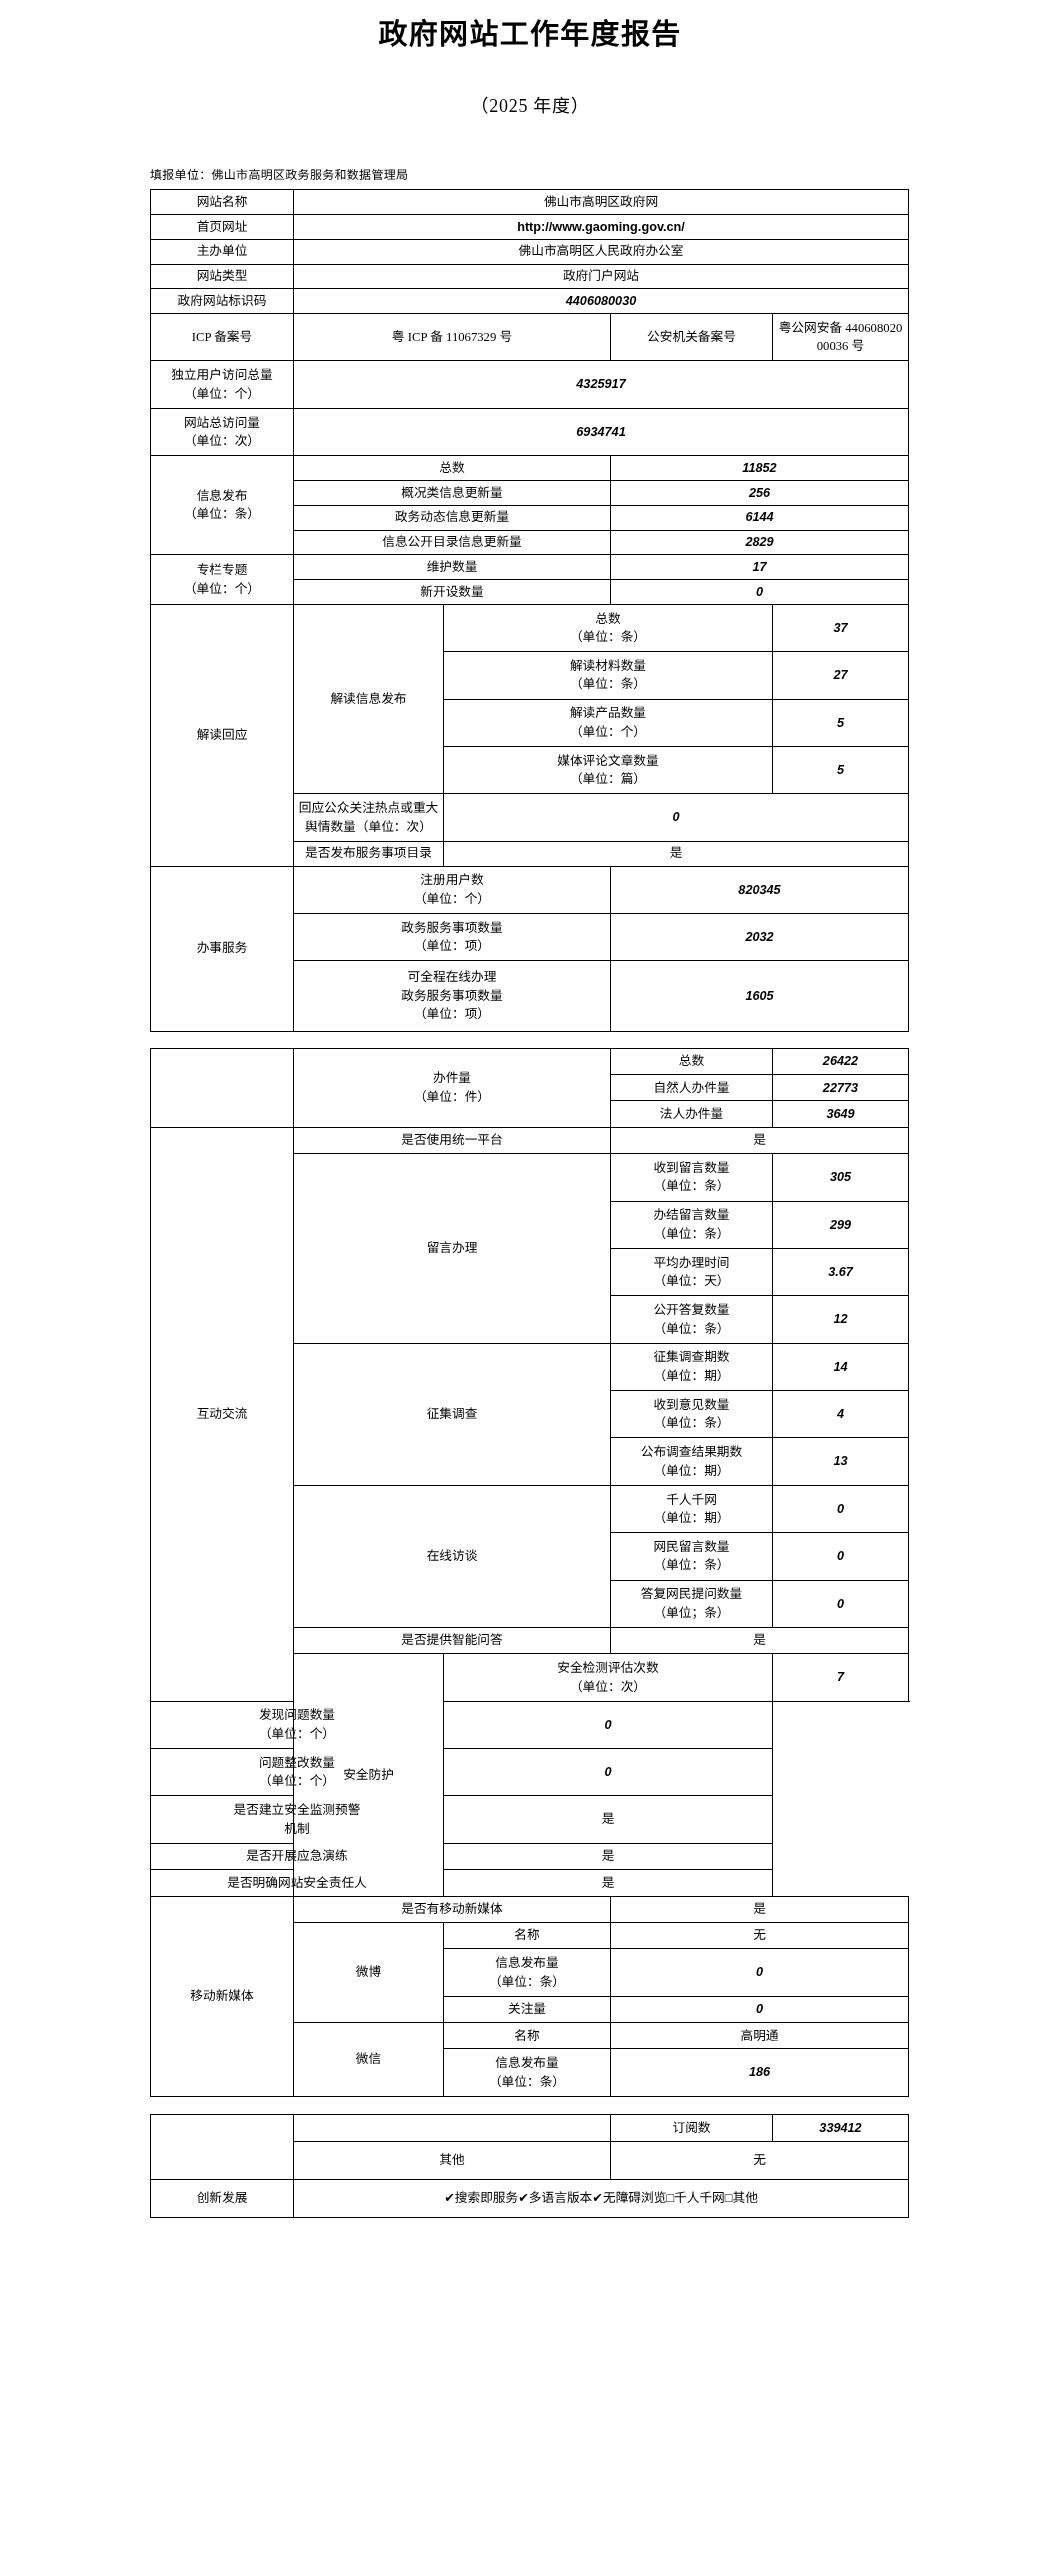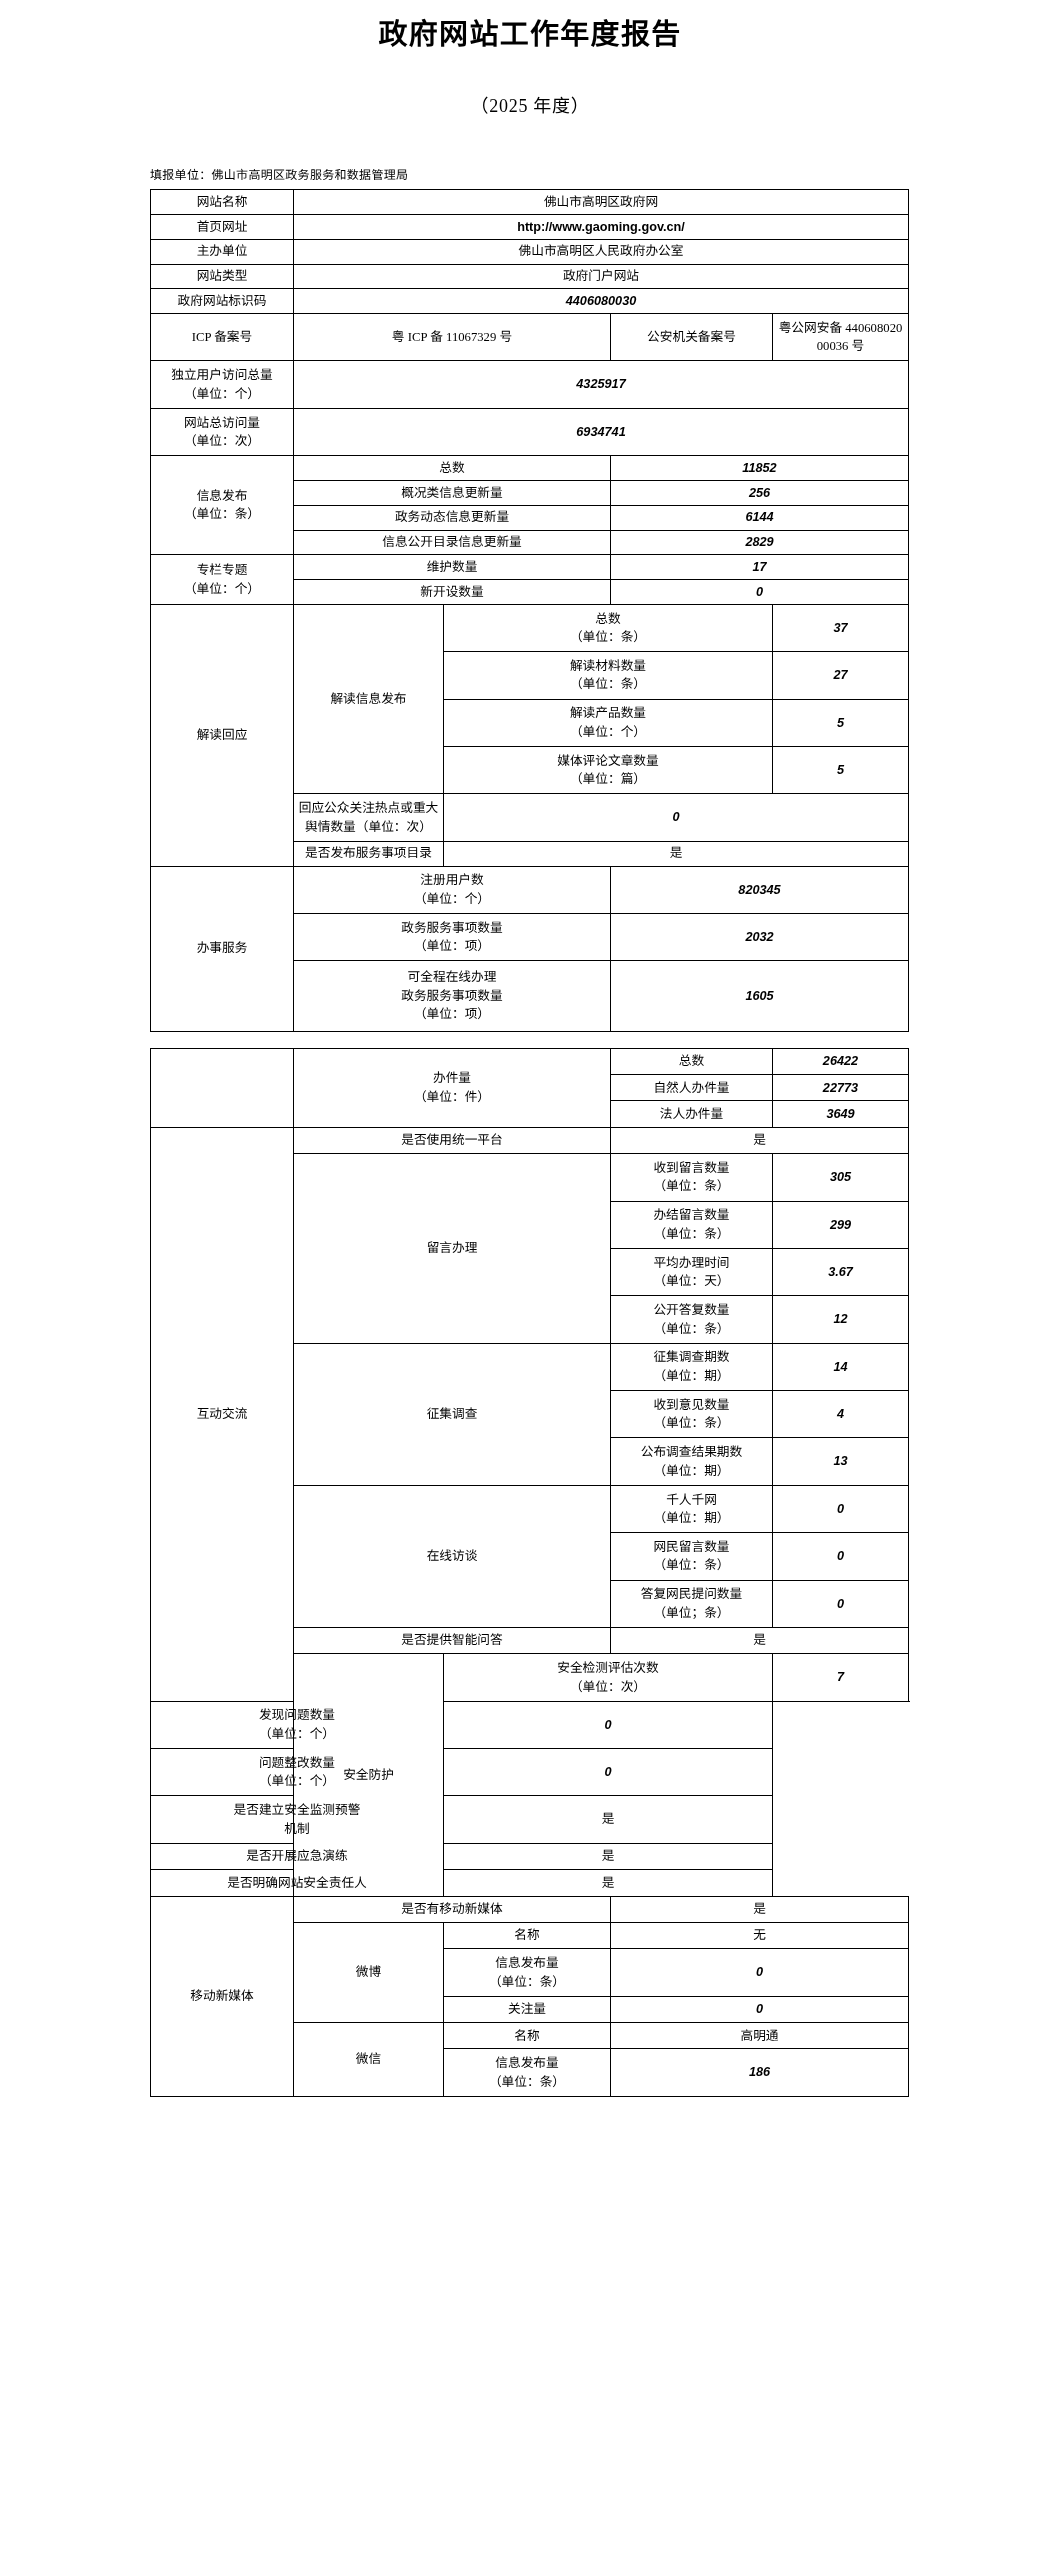--- a/index.html
+++ b/index.html
@@ -439,16 +439,43 @@
         <tr>
           <td class="lbl tall">
             <div>信息发布量</div>
             <div>（单位：条）</div>
           </td>
           <td class="num" colspan="2">186</td>
         </tr>
       </tbody>
     </table>
 
+    <table class="report block3">
+      <colgroup>
+        <col style="width:143px">
+        <col style="width:150px">
+        <col style="width:167px">
+        <col style="width:162px">
+        <col style="width:136px">
+      </colgroup>
+      <tbody>
+        <tr>
+          <td rowspan="2"></td>
+          <td rowspan="1" colspan="2"></td>
+          <td class="lbl r1">订阅数</td>
+          <td class="num">339412</td>
+        </tr>
+        <tr>
+          <td class="lbl r2" colspan="2">其他</td>
+          <td class="val" colspan="2">无</td>
+        </tr>
+        <tr>
+          <td class="lbl r2">创新发展</td>
+          <td class="innov" colspan="4">
+            <span>✔搜索即服务✔多语言版本✔无障碍浏览□千人千网□其他</span>
+          </td>
+        </tr>
+      </tbody>
+    </table>
 
   </div>
 </div>
 
 
 </body></html>

